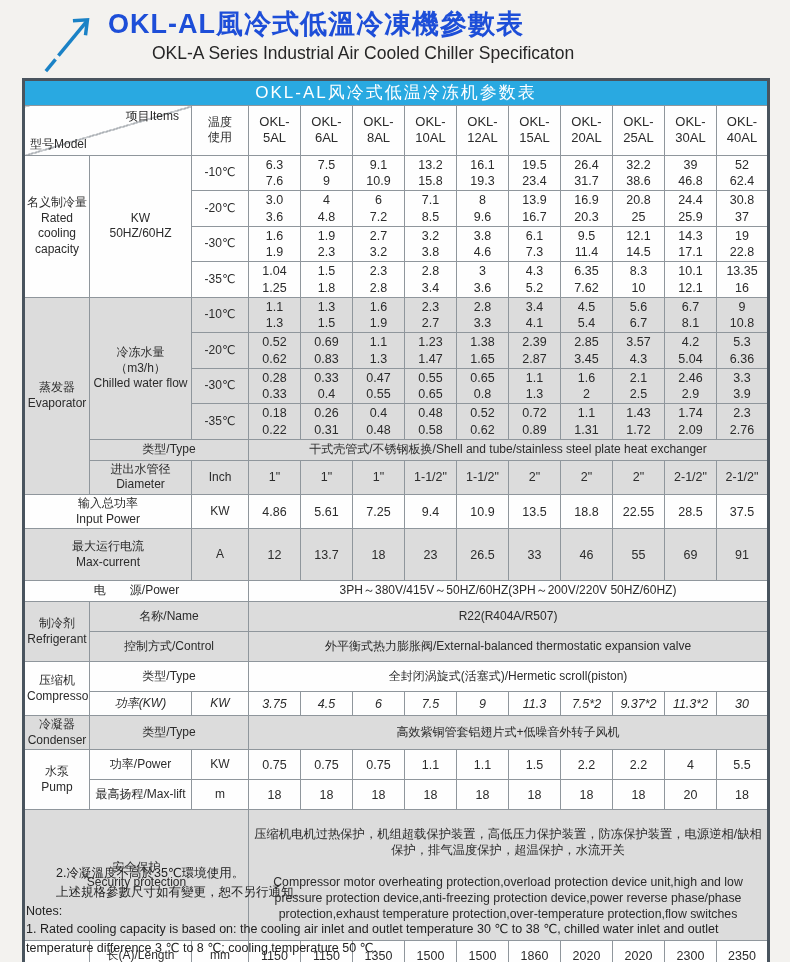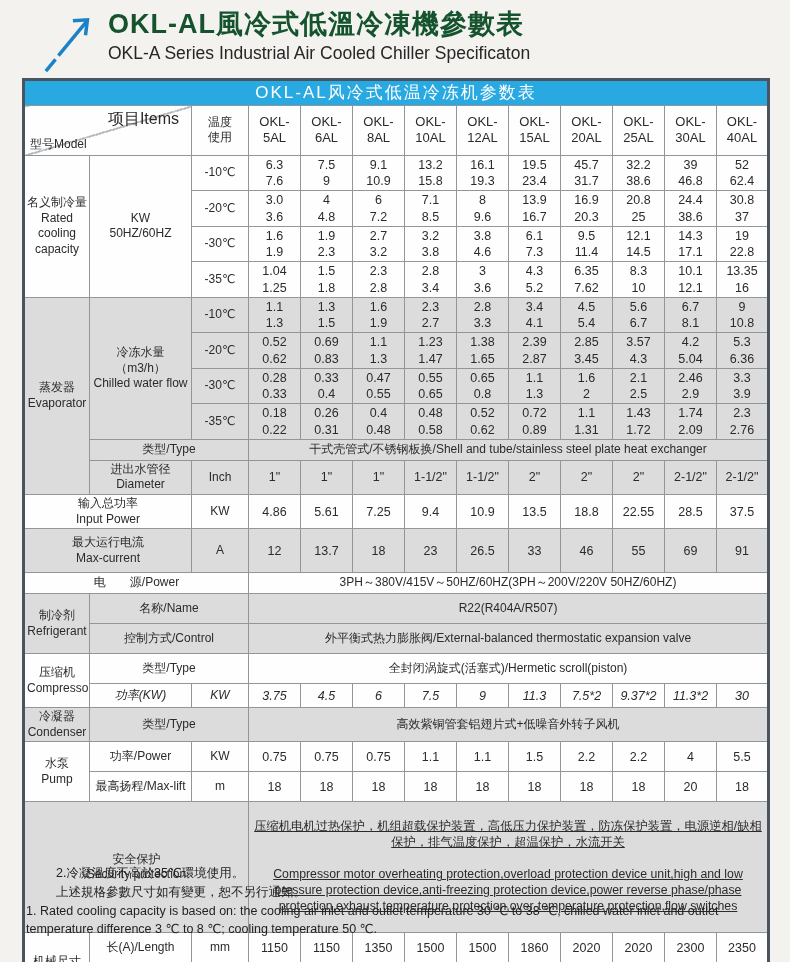--- a/index.html
+++ b/index.html
@@ -7,22 +7,22 @@
     width:790px;height:962px;
     background:#f3f2ef;
     font-family:"Liberation Sans","DejaVu Sans",sans-serif;
     color:#2b2b2b;
     position:relative;
   }
   
   .title-block{position:absolute;top:8px;left:42px;display:flex;align-items:flex-start;}
   .logo-arrow{width:58px;height:62px;margin-top:4px;}
   .titles{margin-left:8px;}
-  .title-zh{font-size:27px;font-weight:700;letter-spacing:1px;color:#14532d;line-height:1.25;}
-  .title-en{font-size:17.5px;font-weight:400;color:#262626;margin-top:1px;}
+  .title-zh{font-size:27px;font-weight:700;letter-spacing:1px;color:#1d4ed8;line-height:1.25;}
+  .title-en{font-size:17.5px;font-weight:400;color:#262626;margin-top:1px;margin-left:44px;}
   
   table.spec{
     position:absolute;top:78px;left:22px;
     width:746px;table-layout:fixed;
     border-collapse:collapse;
     background:#0369a1;
     border:3px solid #49545e;
     font-size:12px;
   }
   table.spec td{
@@ -36,28 +36,28 @@
   td.banner{
     background:#29a9e1;color:#ffffff;
     font-size:17px;letter-spacing:2px;font-weight:500;
     height:22px;white-space:nowrap;
   }
   .gray td{background:#dcdcdc;}
   .white td{background:#fefefe;}
   td.corner{position:relative;padding:0;
     background-image:linear-gradient(to bottom right,transparent calc(50% - 0.6px),#8f969c calc(50% - 0.6px),#8f969c calc(50% + 0.6px),transparent calc(50% + 0.6px));}
   .corner-model{position:absolute;left:5px;bottom:2px;font-size:12px;text-align:right;}
-  .corner-items{position:absolute;right:12px;top:3px;font-size:16px;}
+  .corner-items{position:absolute;right:12px;top:3px;font-size:12px;}
   .mhead{font-size:13px;}
   .val{font-size:12.5px;}
-  .sec-text{text-align:left;padding:3px 7px;font-size:12.3px;line-height:1.38;text-decoration:underline;}
+  .sec-text{text-align:left;padding:3px 7px;font-size:12.3px;line-height:1.38;}
   .sec-text div{white-space:normal;}
   
   tr.h38{height:38px;} tr.h33{height:33px;} tr.h21{height:21px;}
-  tr.h34{height:26px;} tr.h36{height:44px;} tr.h19{height:30px;}
+  tr.h34{height:26px;} tr.h36{height:52px;} tr.h19{height:30px;}
   tr.h24{height:24px;font-style:italic;} tr.h88{height:88px;} tr.h30{height:30px;}
   
   .notes{position:absolute;top:864px;left:26px;width:744px;font-size:12.5px;line-height:1.5;color:#222;}
   .notes .indent{padding-left:30px;}
 </style>
 </head>
 <body>
 
 <div class="title-block">
   <svg class="logo-arrow" viewBox="0 0 60 64">
@@ -135,21 +135,21 @@
         <td class="val">7.5
 9</td>
         <td class="val">9.1
 10.9</td>
         <td class="val">13.2
 15.8</td>
         <td class="val">16.1
 19.3</td>
         <td class="val">19.5
 23.4</td>
-        <td class="val">45.7
+        <td class="val">26.4
 31.7</td>
         <td class="val">32.2
 38.6</td>
         <td class="val">39
 46.8</td>
         <td class="val">52
 62.4</td>
       </tr>
   <tr class="h33 white">
         <td>-20℃</td>
@@ -163,21 +163,21 @@
 8.5</td>
         <td class="val">8
 9.6</td>
         <td class="val">13.9
 16.7</td>
         <td class="val">16.9
 20.3</td>
         <td class="val">20.8
 25</td>
         <td class="val">24.4
-38.6</td>
+25.9</td>
         <td class="val">30.8
 37</td>
       </tr>
   <tr class="h33 white">
         <td>-30℃</td>
         <td class="val">1.6
 1.9</td>
         <td class="val">1.9
 2.3</td>
         <td class="val">2.7
@@ -512,14 +512,15 @@
         <td class="val">920</td>
         <td class="val">1080</td>
         <td class="val">1125</td>
       </tr>
   </tbody>
 </table>
 
 <div class="notes">
   <div class="indent">2.冷凝溫度不高於35℃環境使用。</div>
   <div class="indent">上述規格參數尺寸如有變更，恕不另行通知。</div>
+  <div>Notes:</div>
   <div>1. Rated cooling capacity is based on: the cooling air inlet and outlet temperature 30 ℃ to 38 ℃, chilled water inlet and outlet temperature difference 3 ℃ to 8 ℃; cooling temperature 50 ℃.</div>
 </div>
 
 </body></html>

